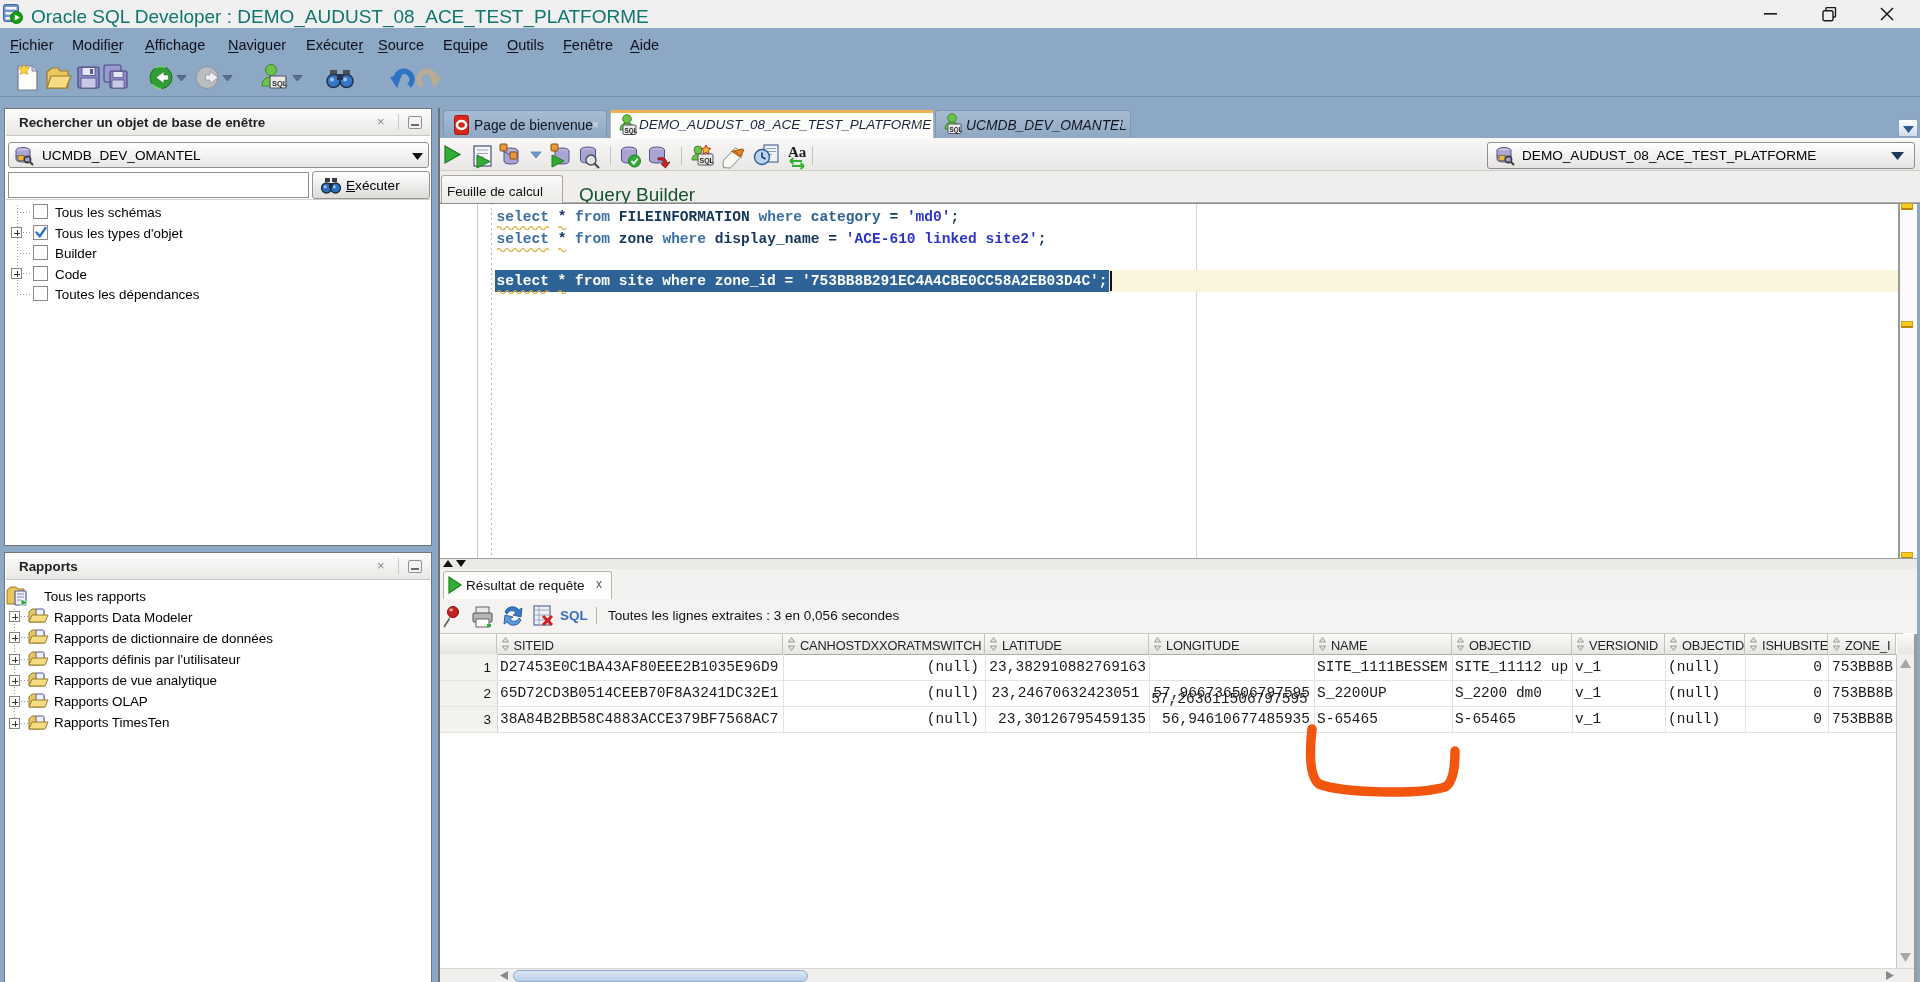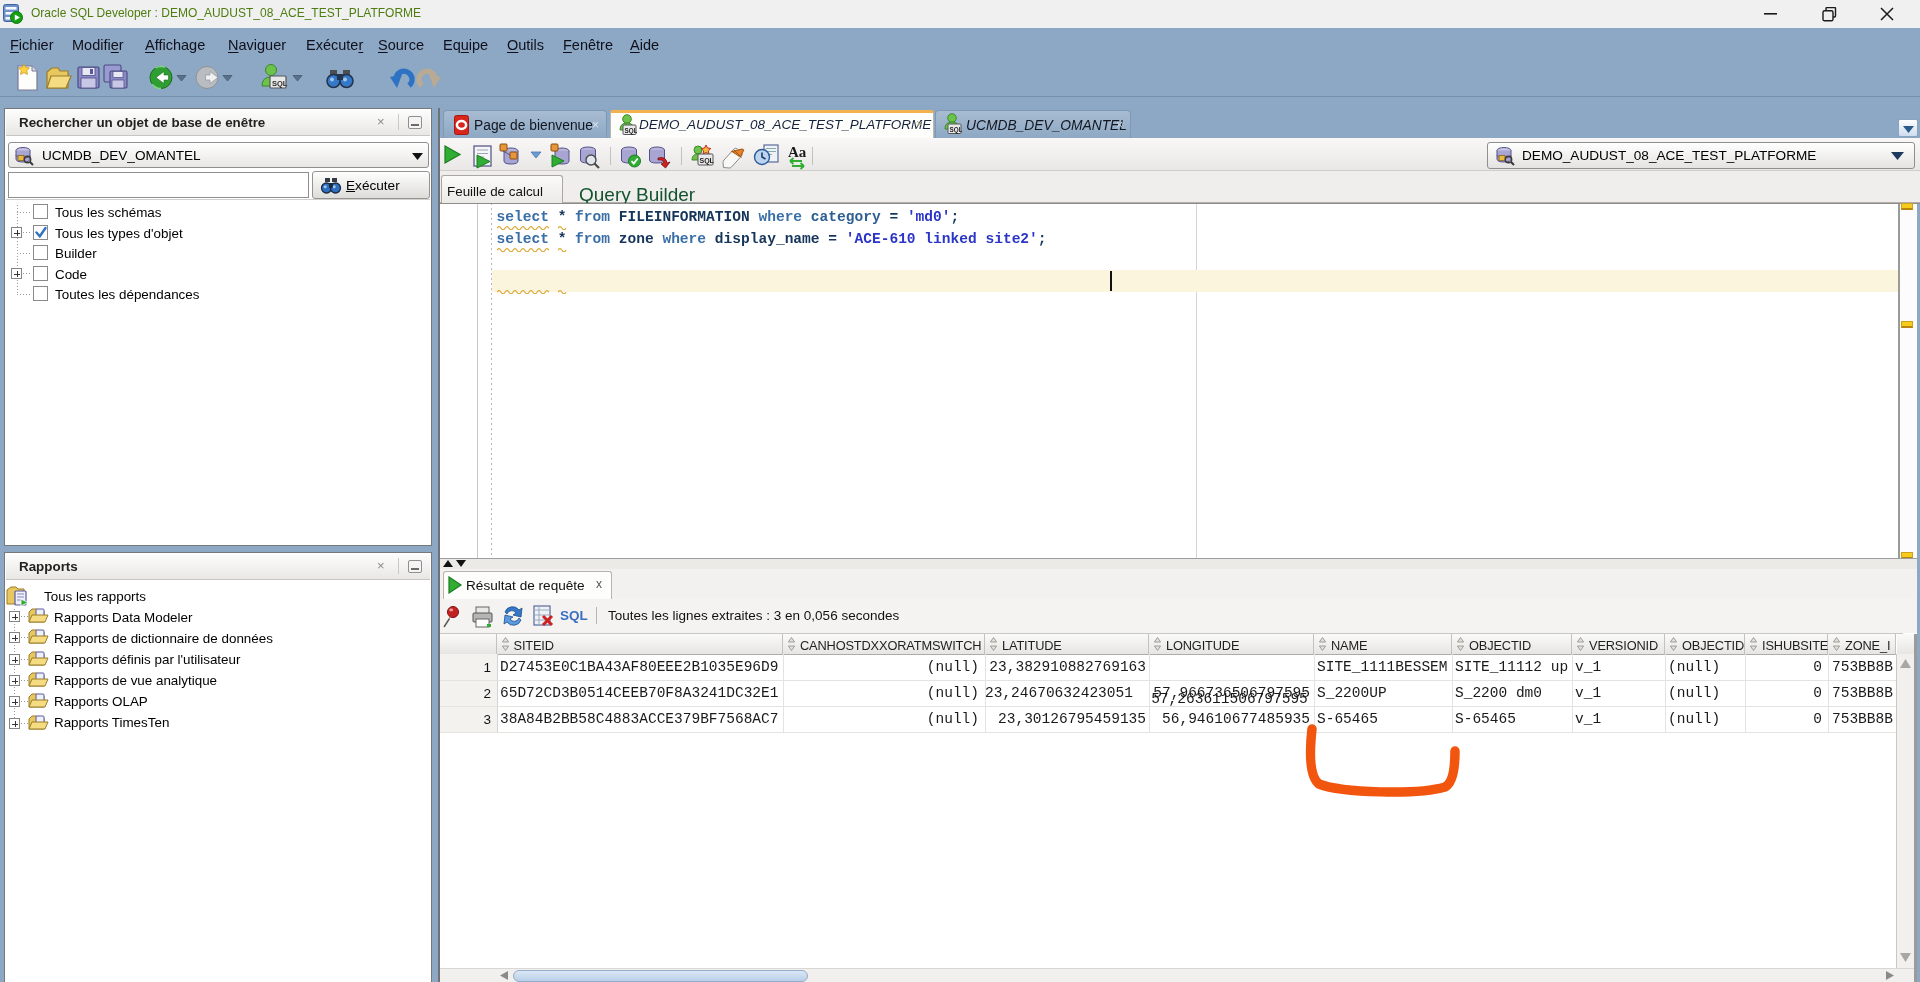--- a/index.html
+++ b/index.html
@@ -1,21 +1,21 @@
 <!DOCTYPE html>
 <html><head>
 <meta charset="utf-8">
 <style>
 * { margin:0; padding:0; box-sizing:border-box; }
 html,body { width:1920px; height:982px; overflow:hidden; }
 body { font-family:"Liberation Sans",sans-serif; position:relative; background:#8da8c4; }
 .abs { position:absolute; }
 
 #titlebar { position:absolute; left:0; top:0; width:1920px; height:28px; background:#f0f0f0; }
-#titletext { position:absolute; left:31px; top:6px; font-size:12px; color:#4d7c0f; }
+#titletext { position:absolute; left:31px; top:6px; font-size:19px; color:#0f766e; }
 
 #menubar { position:absolute; left:0; top:28px; width:1920px; height:34px; background:#8da8c4; }
 .menuitem { position:absolute; top:9px; font-size:14.5px; color:#10101c; white-space:pre; }
 .menuitem u { text-decoration:underline; text-underline-offset:2px; }
 
 #maintoolbar { position:absolute; left:0; top:62px; width:1920px; height:35px; background:#8da8c4; border-bottom:1px solid #7490ad; }
 
 .panel { position:absolute; background:#fff; border:1px solid #75777a; }
 .panelhdr { position:absolute; left:1px; top:1px; right:1px; height:26px;
   background:linear-gradient(#fdfdfd,#e9e7e4); border-bottom:1px solid #c8c6c2; }
@@ -426,20 +426,21 @@
 
   <div id="editor">
     <div class="abs" style="left:37px;top:0;width:1px;height:355px;background:#c9c9c9"></div>
     <div class="abs" style="left:51px;top:0;width:1px;height:355px;background-image:repeating-linear-gradient(#b9b9b9 0 2px,transparent 2px 5px)"></div>
     <div class="abs" style="left:756px;top:0;width:1px;height:355px;background:#d5d5d5"></div>
 
     <div class="abs" style="left:52px;top:67px;width:1409px;height:22px;background:#fcf5de"></div>
 
     <div class="codeline" style="top:3px"><span style="color:#3a6fa5">select</span> <span style="color:#15355a">*</span> <span style="color:#3a6fa5">from</span> <span style="color:#15355a">FILEINFORMATION</span> <span style="color:#3a6fa5">where</span> <span style="color:#2e5f93">category</span> <span style="color:#15355a">=</span> <span style="color:#2b35c8">'md0'</span><span style="color:#15355a">;</span></div>
     <div class="codeline" style="top:25px"><span style="color:#3a6fa5">select</span> <span style="color:#15355a">*</span> <span style="color:#3a6fa5">from</span> <span style="color:#15355a">zone</span> <span style="color:#3a6fa5">where</span> <span style="color:#15355a">display_name</span> <span style="color:#15355a">=</span> <span style="color:#2b35c8">'ACE-610 linked site2'</span><span style="color:#15355a">;</span></div>
+    <div class="codeline" style="top:67px;background:#2d6397;color:#fff;padding:0 1.5px;left:55px">select * from site where zone_id = '753BB8B291EC4A4CBE0CC58A2EB03D4C';</div>
     <div class="abs" style="left:670px;top:68px;width:2px;height:20px;background:#111"></div>
 
     <svg class="abs" style="left:57px;top:21.5px" width="53" height="5" viewBox="0 0 53 5">
         <path d="M0 3.2 q2 -3.2 4 0 t4 0 t4 0 t4 0 t4 0 t4 0 t4 0 t4 0 t4 0 t4 0 t4 0 t4 0 t4 0" fill="none" stroke="#dca62c" stroke-width="1.1"></path>
       </svg>
     <svg class="abs" style="left:117.5px;top:21.5px" width="10" height="5" viewBox="0 0 10 5">
         <path d="M0 3.2 q2 -3.2 4 0 t4 0" fill="none" stroke="#dca62c" stroke-width="1.1"></path>
       </svg>
     <svg class="abs" style="left:57px;top:43.5px" width="53" height="5" viewBox="0 0 53 5">
         <path d="M0 3.2 q2 -3.2 4 0 t4 0 t4 0 t4 0 t4 0 t4 0 t4 0 t4 0 t4 0 t4 0 t4 0 t4 0 t4 0" fill="none" stroke="#dca62c" stroke-width="1.1"></path>
@@ -596,21 +597,21 @@
   <div class="cell" style="left:709px;top:583px;width:161px;text-align:center">57,263611506797595</div>
   <div class="cell" style="left:877px;top:551px">SITE_1111BESSEM</div>
   <div class="cell" style="left:1015px;top:551px">SITE_11112 up</div>
   <div class="cell" style="left:1135px;top:551px">v_1</div>
   <div class="cell" style="left:1228px;top:551px">(null)</div>
   <div class="cell" style="left:1305px;top:551px;width:77px;text-align:right">0</div>
   <div class="cell" style="left:1392px;top:551px">753BB8B</div>
 
   <div class="cell" style="left:60px;top:577px">65D72CD3B0514CEEB70F8A3241DC32E1</div>
   <div class="cell" style="left:343px;top:577px;width:196px;text-align:right">(null)</div>
-  <div class="cell" style="left:545px;top:577px;width:161px;text-align:left">23,24670632423051</div>
+  <div class="cell" style="left:545px;top:577px;width:161px;text-align:center">23,24670632423051</div>
   <div class="cell" style="left:709px;top:577px;width:161px;text-align:right">57,966736506797595</div>
   <div class="cell" style="left:877px;top:577px">S_2200UP</div>
   <div class="cell" style="left:1015px;top:577px">S_2200 dm0</div>
   <div class="cell" style="left:1135px;top:577px">v_1</div>
   <div class="cell" style="left:1228px;top:577px">(null)</div>
   <div class="cell" style="left:1305px;top:577px;width:77px;text-align:right">0</div>
   <div class="cell" style="left:1392px;top:577px">753BB8B</div>
 
   <div class="cell" style="left:60px;top:603px">38A84B2BB58C4883ACCE379BF7568AC7</div>
   <div class="cell" style="left:343px;top:603px;width:196px;text-align:right">(null)</div>

